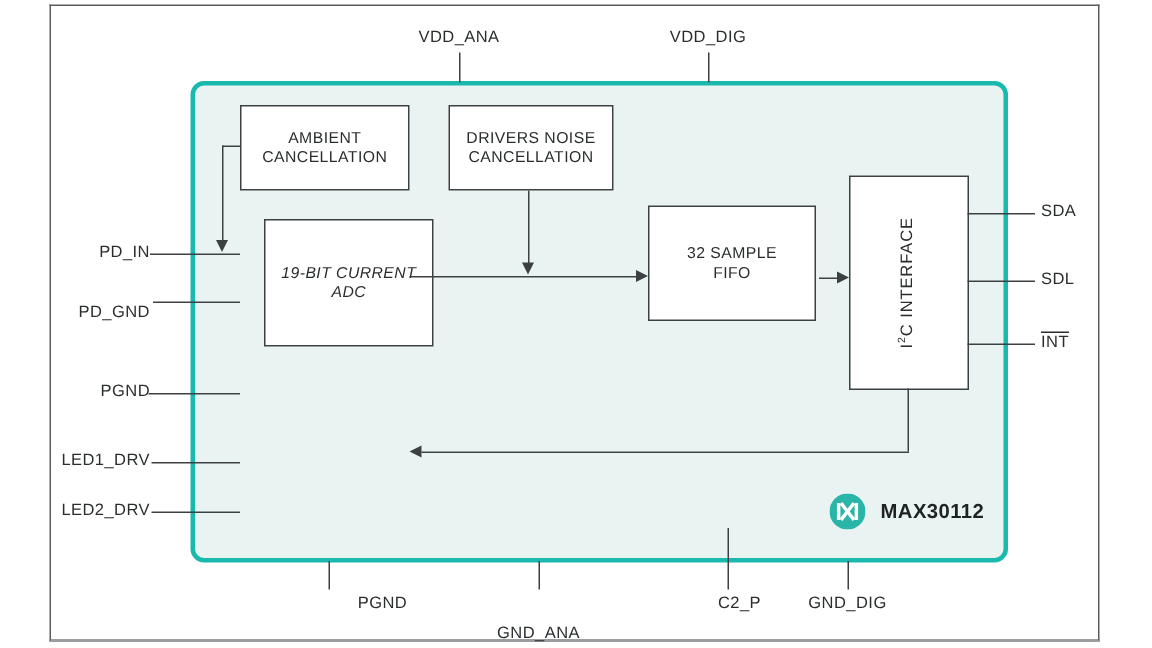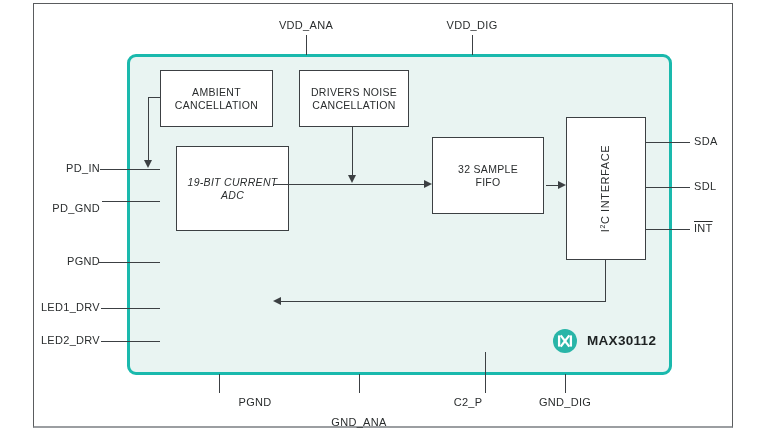--- a/index.html
+++ b/index.html
@@ -110,21 +110,21 @@
   <div class="pin pin-r" style="right:668px;top:255px;">PGND</div>
   <div class="pin pin-r" style="right:668px;top:301px;">LED1_DRV</div>
   <div class="pin pin-r" style="right:668px;top:334px;">LED2_DRV</div>
 
   <div class="pin" style="left:694px;top:135px;">SDA</div>
   <div class="pin" style="left:694px;top:180px;">SDL</div>
   <div class="pin ovl" style="left:694px;top:222px;">INT</div>
 
   <div class="pin pin-c" style="left:219px;top:396px;margin-left:36px;">PGND</div>
   <div class="pin pin-c" style="left:359px;top:396px;margin-top:20px;">GND_ANA</div>
-  <div class="pin pin-c" style="left:468px;top:396px;">C2_P</div>
+  <div class="pin pin-c" style="left:493px;top:396px;">C2_P</div>
   <div class="pin pin-c" style="left:565px;top:396px;">GND_DIG</div>
 
   <svg class="logo" viewBox="0 0 24 24">
     <circle cx="12" cy="12" r="12" fill="#29b5a8"></circle>
     <g stroke="#ffffff" stroke-width="2.3" stroke-linecap="butt">
       <line x1="6.1" y1="6.4" x2="6.1" y2="17.6"></line>
       <line x1="17.9" y1="6.4" x2="17.9" y2="17.6"></line>
       <line x1="7.7" y1="6.4" x2="16.3" y2="17.6"></line>
       <line x1="16.3" y1="6.4" x2="7.7" y2="17.6"></line>
     </g>

